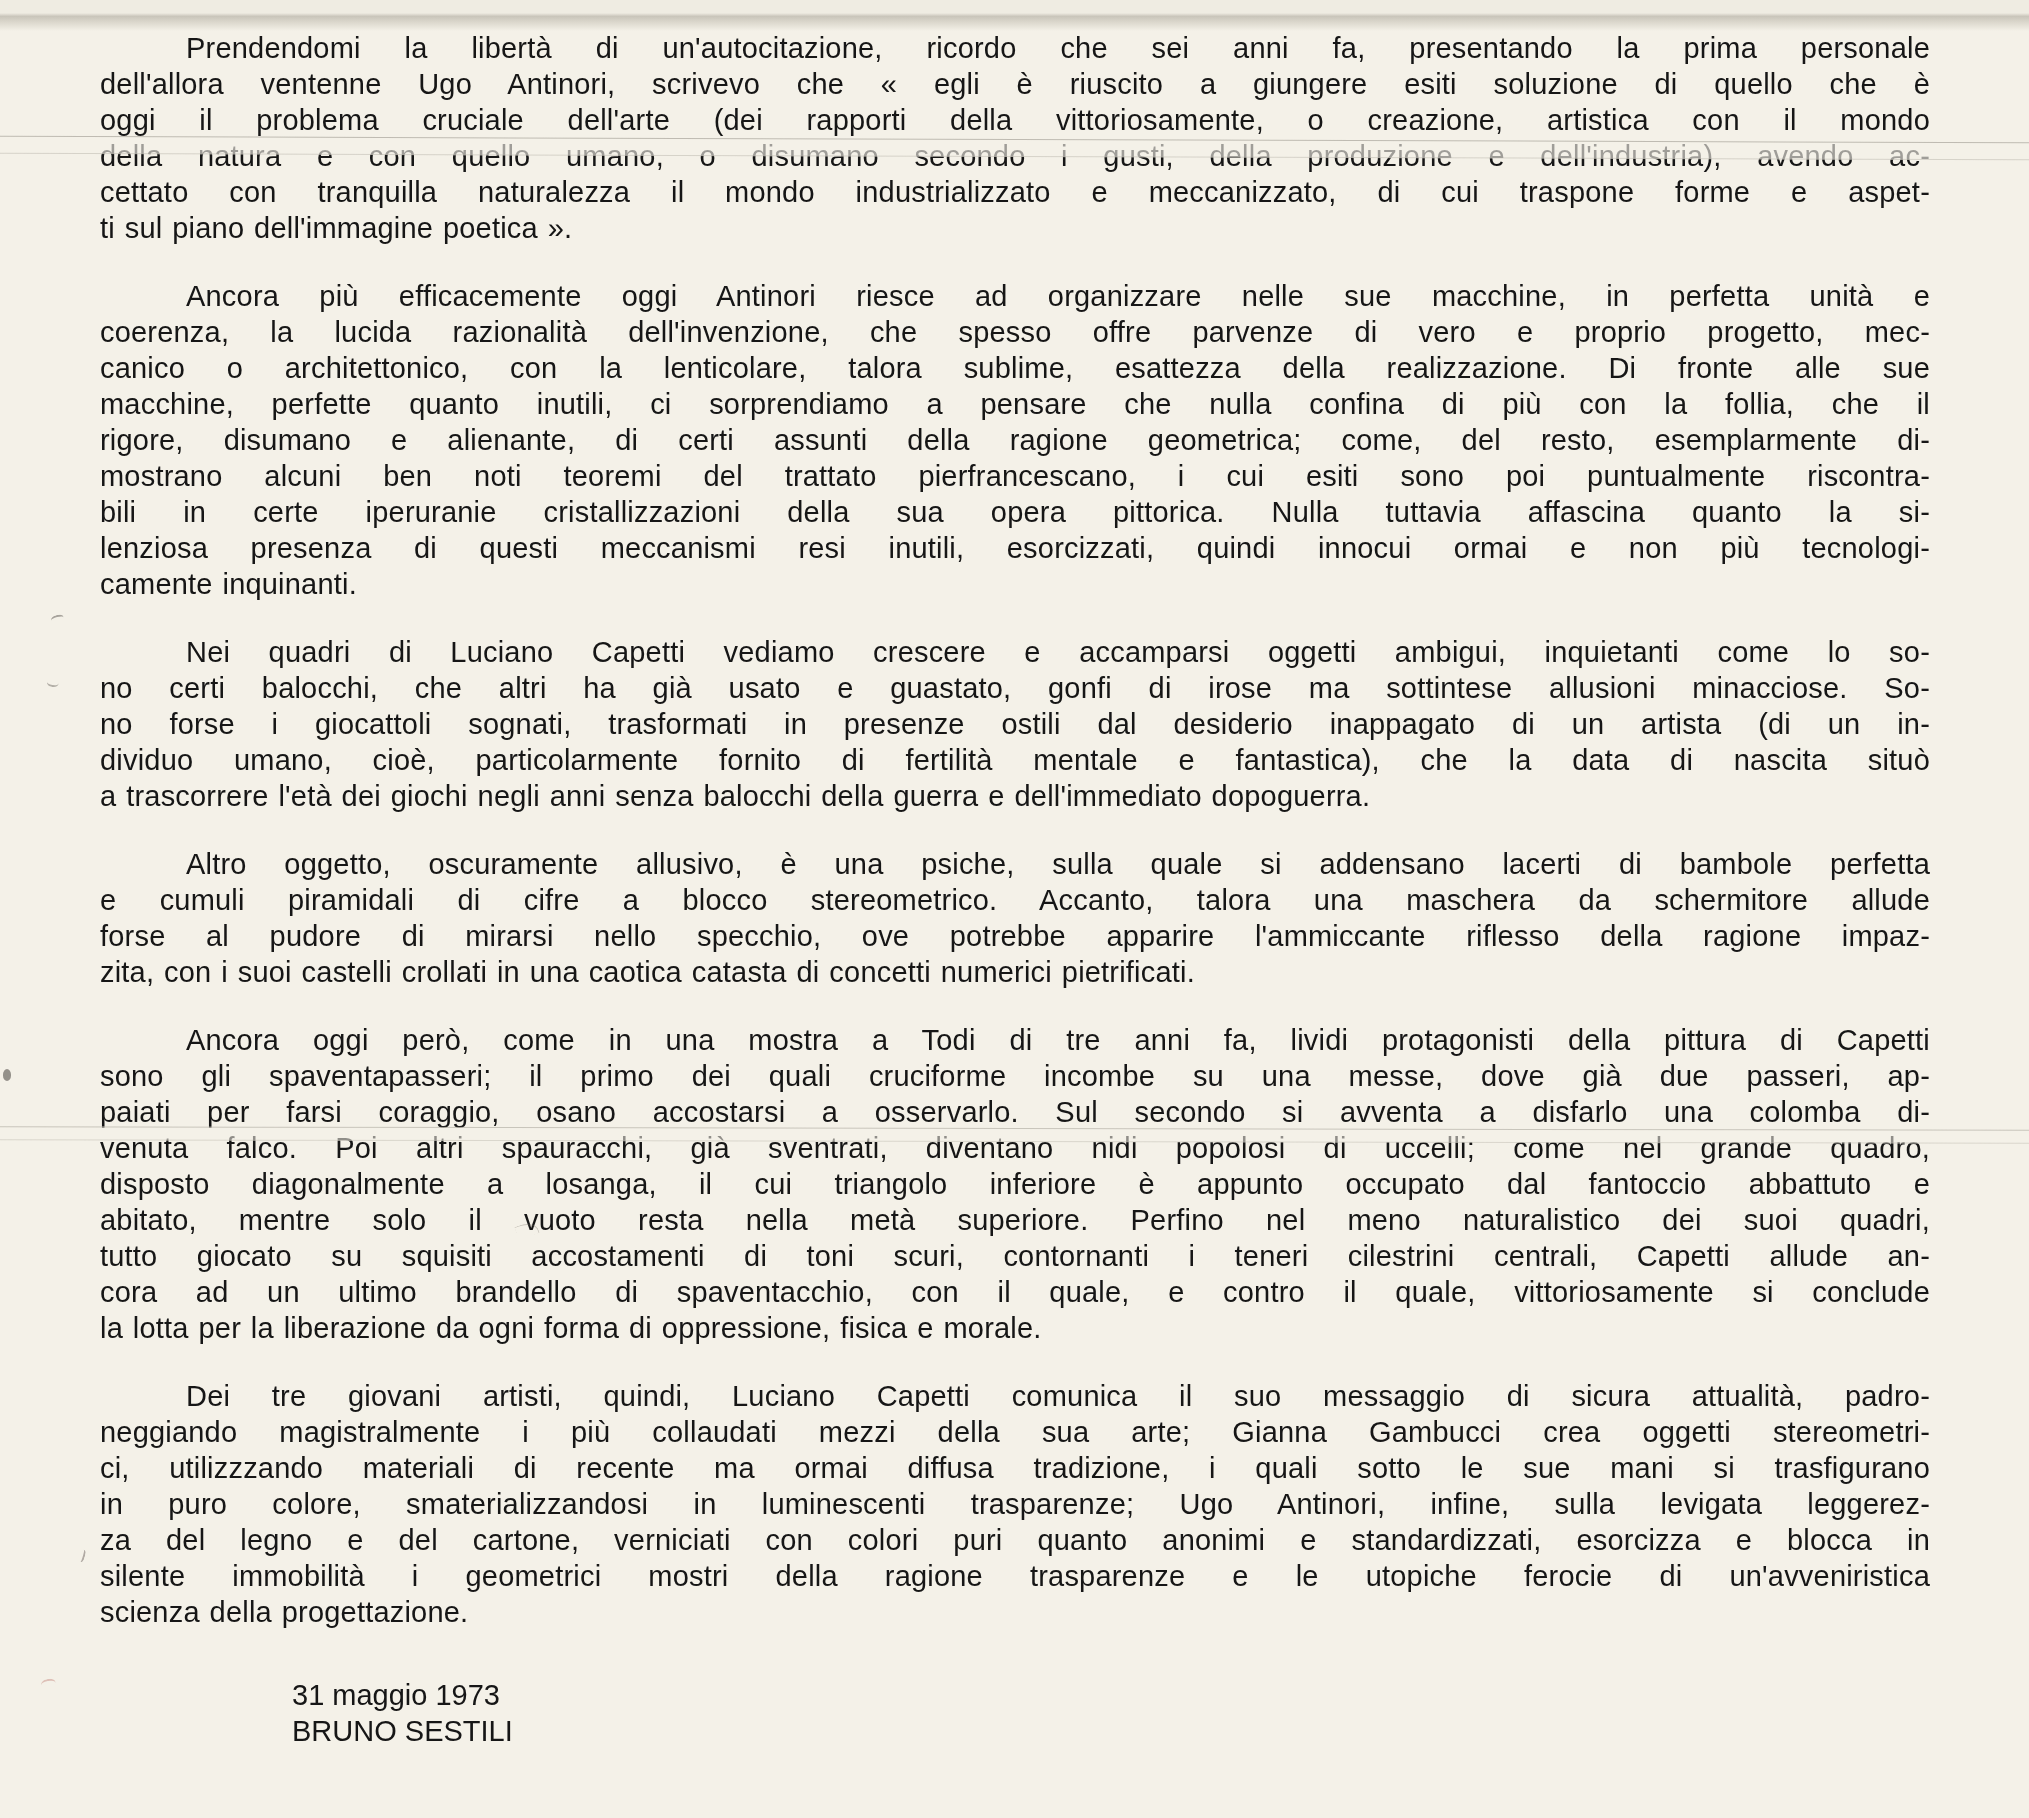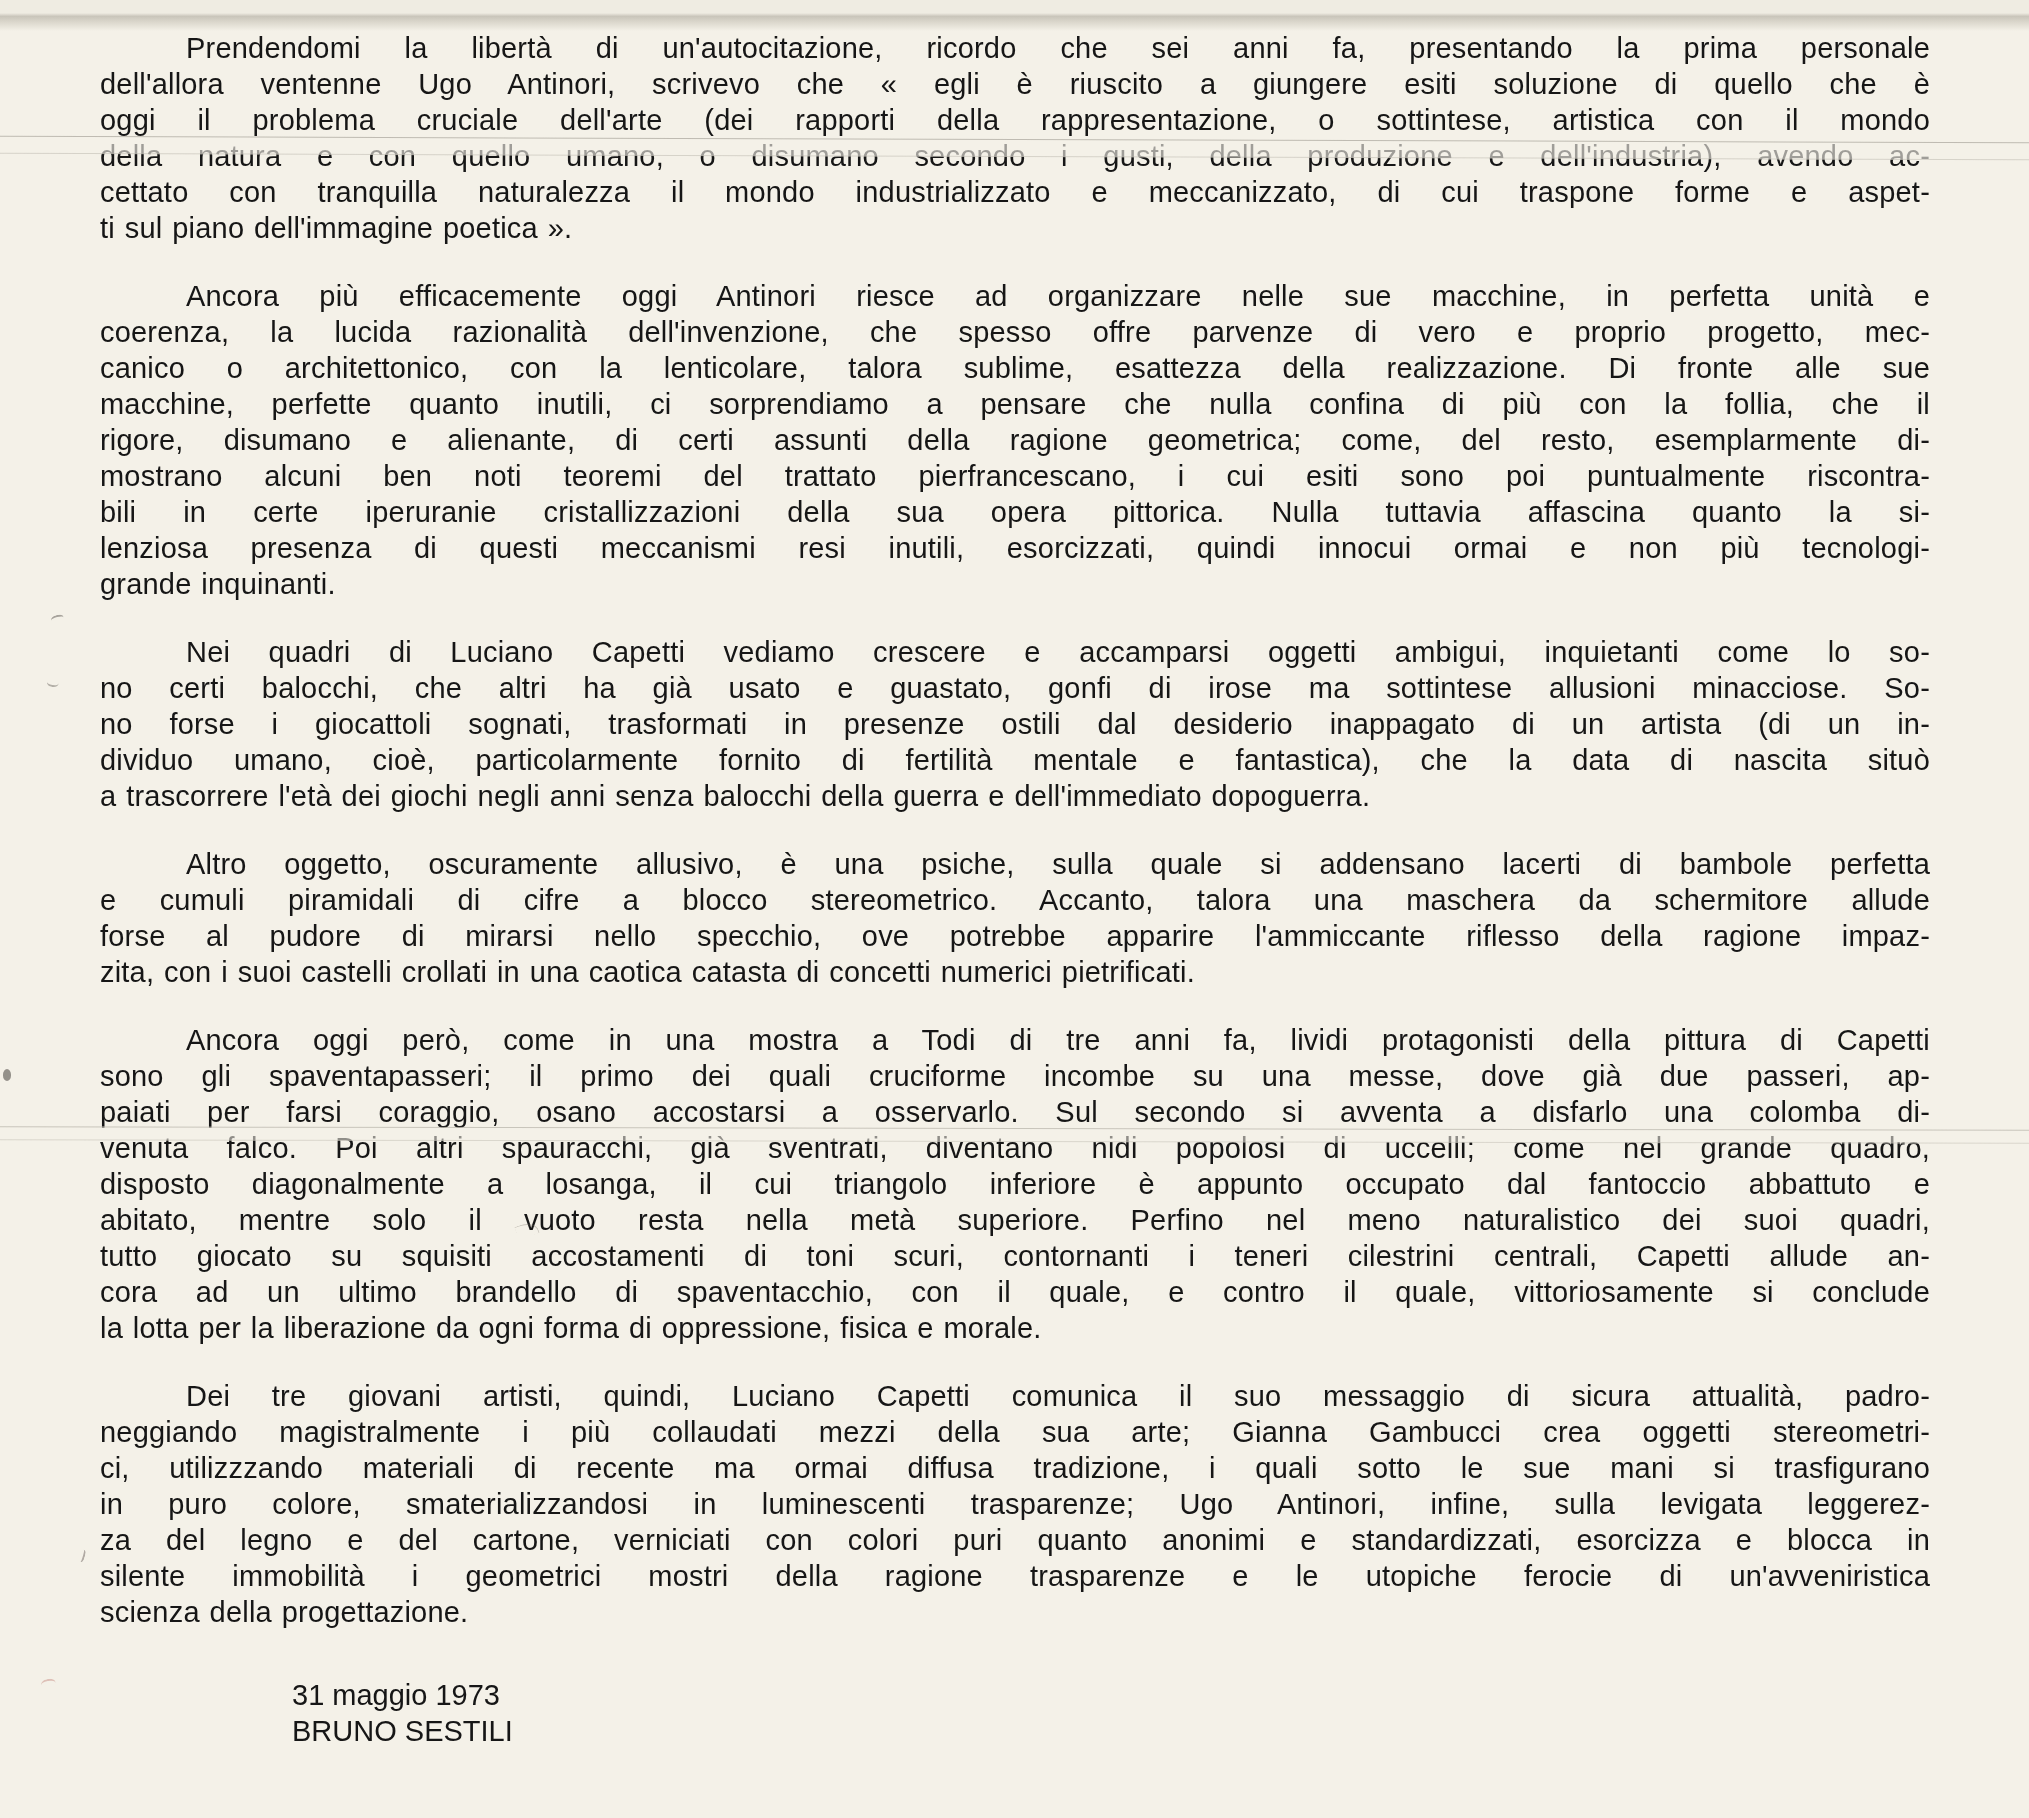--- a/index.html
+++ b/index.html
@@ -105,35 +105,35 @@
 
 <div class="page">
   <div class="scan-edge-top"></div>
 
   <div class="content">
 
     <div id="paragraphs">
         <div class="paragraph">
           <div class="line first">Prendendomi la libertà di un'autocitazione, ricordo che sei anni fa, presentando la prima personale</div>
           <div class="line">dell'allora ventenne Ugo Antinori, scrivevo che « egli è riuscito a giungere esiti soluzione di quello che è</div>
-          <div class="line">oggi il problema cruciale dell'arte (dei rapporti della rappresentazione, o sottintese, artistica con il mondo</div>
+          <div class="line">oggi il problema cruciale dell'arte (dei rapporti della vittoriosamente, o creazione, artistica con il mondo</div>
           <div class="line">della natura e con quello umano, o disumano secondo i gusti, della produzione e dell'industria), avendo ac-</div>
           <div class="line">cettato con tranquilla naturalezza il mondo industrializzato e meccanizzato, di cui traspone forme e aspet-</div>
           <div class="line last">ti sul piano dell'immagine poetica ».</div>
         </div>
         <div class="paragraph">
           <div class="line first">Ancora più efficacemente oggi Antinori riesce ad organizzare nelle sue macchine, in perfetta unità e</div>
           <div class="line">coerenza, la lucida razionalità dell'invenzione, che spesso offre parvenze di vero e proprio progetto, mec-</div>
           <div class="line">canico o architettonico, con la lenticolare, talora sublime, esattezza della realizzazione. Di fronte alle sue</div>
           <div class="line">macchine, perfette quanto inutili, ci sorprendiamo a pensare che nulla confina di più con la follia, che il</div>
           <div class="line">rigore, disumano e alienante, di certi assunti della ragione geometrica; come, del resto, esemplarmente di-</div>
           <div class="line">mostrano alcuni ben noti teoremi del trattato pierfrancescano, i cui esiti sono poi puntualmente riscontra-</div>
           <div class="line">bili in certe iperuranie cristallizzazioni della sua opera pittorica. Nulla tuttavia affascina quanto la si-</div>
           <div class="line">lenziosa presenza di questi meccanismi resi inutili, esorcizzati, quindi innocui ormai e non più tecnologi-</div>
-          <div class="line last">grande inquinanti.</div>
+          <div class="line last">camente inquinanti.</div>
         </div>
         <div class="paragraph">
           <div class="line first">Nei quadri di Luciano Capetti vediamo crescere e accamparsi oggetti ambigui, inquietanti come lo so-</div>
           <div class="line">no certi balocchi, che altri ha già usato e guastato, gonfi di irose ma sottintese allusioni minacciose. So-</div>
           <div class="line">no forse i giocattoli sognati, trasformati in presenze ostili dal desiderio inappagato di un artista (di un in-</div>
           <div class="line">dividuo umano, cioè, particolarmente fornito di fertilità mentale e fantastica), che la data di nascita situò</div>
           <div class="line last">a trascorrere l'età dei giochi negli anni senza balocchi della guerra e dell'immediato dopoguerra.</div>
         </div>
         <div class="paragraph">
           <div class="line first">Altro oggetto, oscuramente allusivo, è una psiche, sulla quale si addensano lacerti di bambole perfetta</div>

